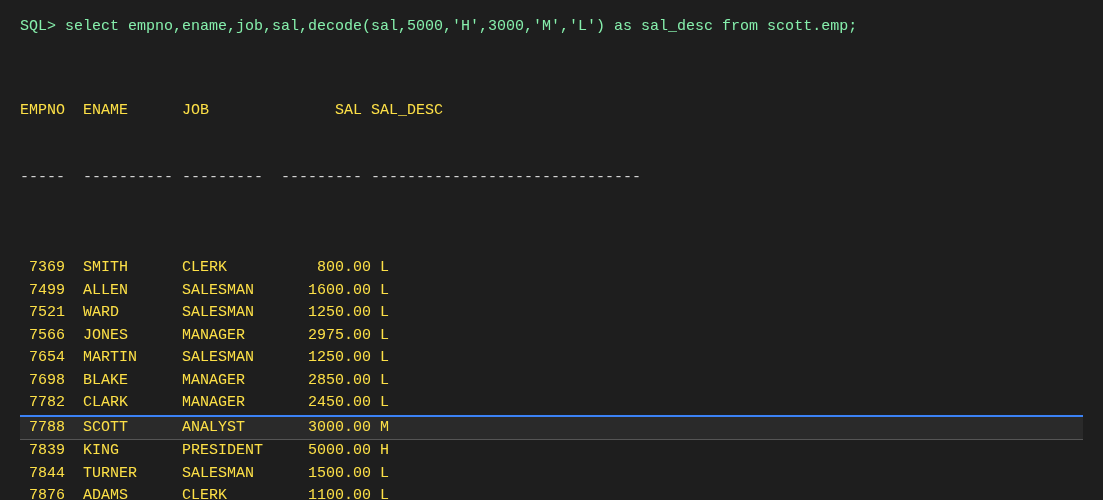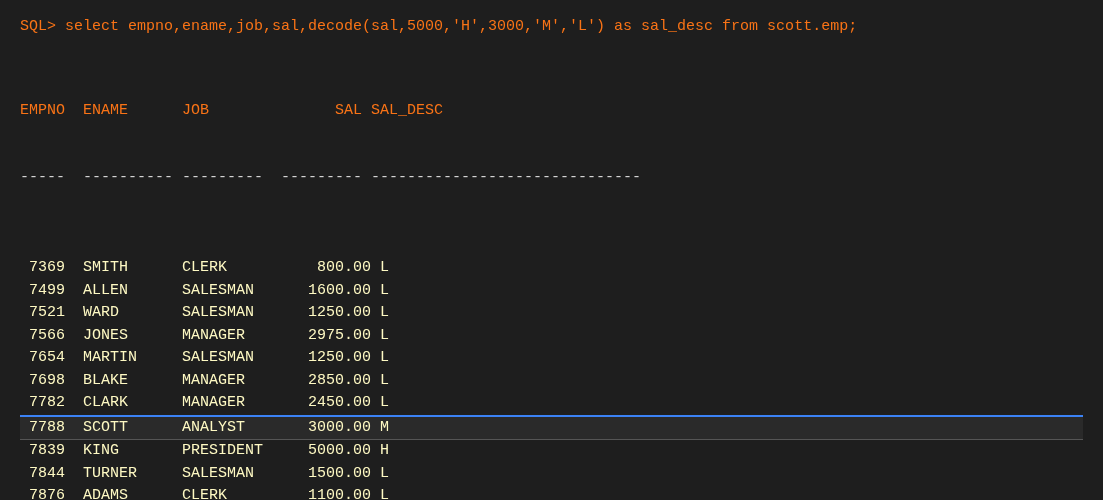--- a/index.html
+++ b/index.html
@@ -14,39 +14,39 @@
       font-family: 'Courier New', Courier, monospace;
       font-size: 15px;
       line-height: 1.5;
       padding: 16px 20px;
       width: 1103px;
       min-height: 500px;
       position: relative;
     }
 
     .sql-command {
-      color: #f97316;
+      color: #86efac;
       margin-bottom: 16px;
       white-space: pre;
     }
 
     .table-container {
       white-space: pre;
     }
 
     .header-row {
-      color: #f97316;
+      color: #fde047;
     }
 
     .separator-row {
       color: #d4d4d4;
     }
 
     .data-row {
-      color: #fef9c3;
+      color: #fde047;
     }
 
     .data-row.highlighted {
       background-color: #2a2a2a;
       border-top: 2px solid #3b82f6;
       border-bottom: 1px solid #555;
     }
   </style>
 </head>
 <body>

